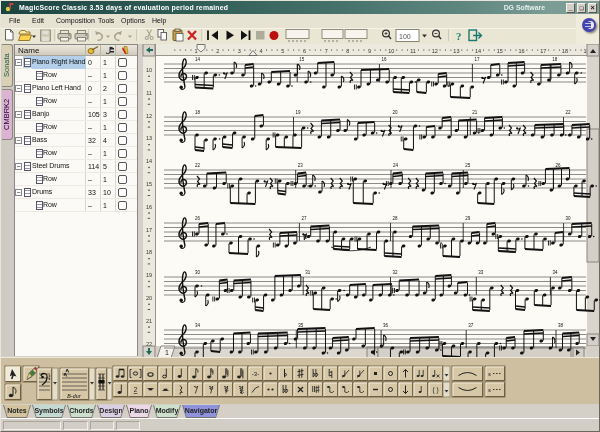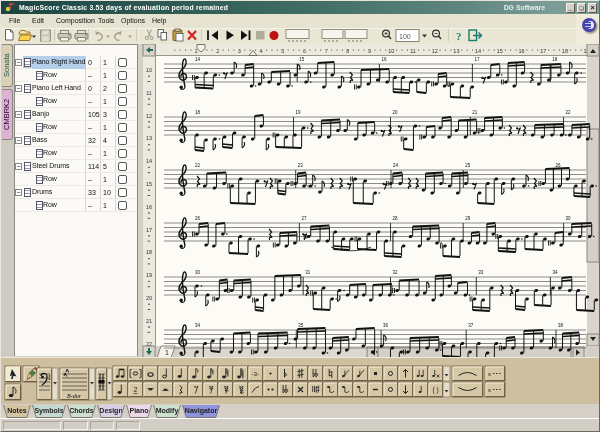--- a/index.html
+++ b/index.html
@@ -154,20 +154,35 @@
       <span class="circ"></span>
       <span class="inner"></span>
       <span class="bars"></span>
     </div>
 <div id="main">
  <div id="tabstrip">
   <div class="vtab" style="top:0px;height:43px;background:#d9d0b5;color:#1a5a52">Sonata</div>
   <div class="vtab" style="top:45px;height:51px;background:#dcb3d2;color:#203;">CMBRK2</div>
  </div>
  <div id="lpanel">
+  <div id="lhead">
+          <span style="position:absolute;left:3px;top:1px">Name</span>
+   <span class="hsep" style="left:70px"></span>
+          <span class="hsep" style="left:85px"></span>
+          <span class="hsep" style="left:100px"></span>
+   <svg width="48" height="11" style="position:absolute;left:71px;top:0">
+    <ellipse cx="5" cy="6" rx="3" ry="2.5" fill="#e8c030" stroke="#7a5a10" stroke-width="0.8"></ellipse>
+    <line x1="6" y1="5" x2="12" y2="1.5" stroke="#7a5a10" stroke-width="1.2"></line>
+    <path d="M20,8 c2,1 4,0.5 4,-1 l0,-5 l3,1" fill="none" stroke="#223" stroke-width="1"></path>
+    <rect x="24" y="6" width="4" height="1.5" fill="#223"></rect>
+            <rect x="24" y="3" width="4" height="1.5" fill="#223"></rect>
+    <path d="M37,2 l4,7 l-2,0 l-3,-5 z" fill="#cc2020"></path>
+            <path d="M38,1.5 l3,0 l1,7 l-2,0 z" fill="#e8c030" stroke="#7a5a10" stroke-width="0.5"></path>
+   </svg>
+  </div>
   <div style="position:absolute;left:0;top:11px;width:122px;height:300px;background:#fbfaf6">
    <span class="cline" style="left:70px"></span>
           <span class="cline" style="left:85px"></span>
           <span class="cline" style="left:100px"></span>
   </div>
 <div class="trow" style="top:11px">
           <span style="position:absolute;left:8px;top:0;width:62px;height:12px;background:#b3cfea"></span>
           <span class="expbox">−</span>
           <span class="dicon" style="left:9px"></span>
           <span class="tname" style="background:#b3cfea">Piano Right Hand</span>

